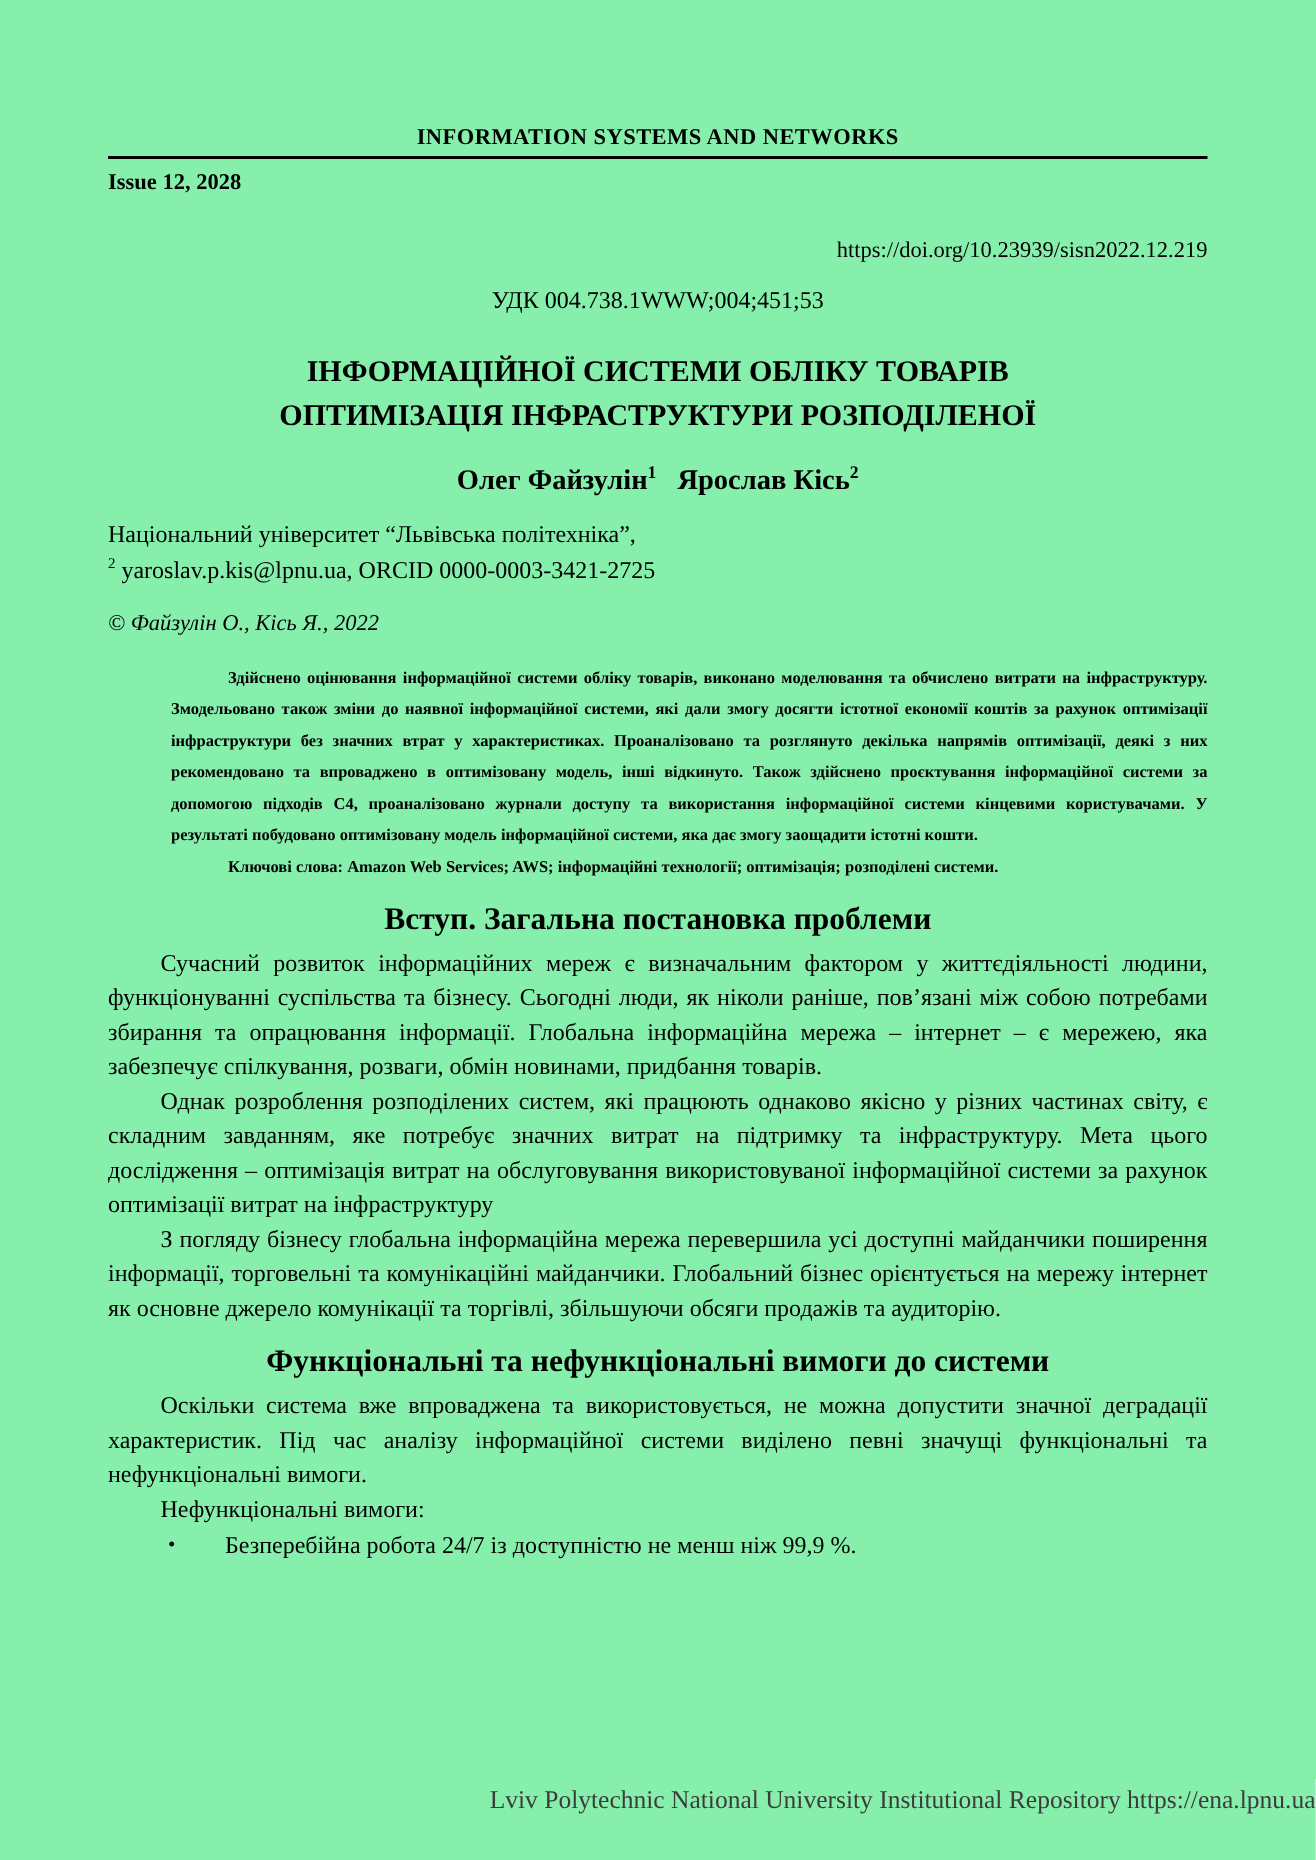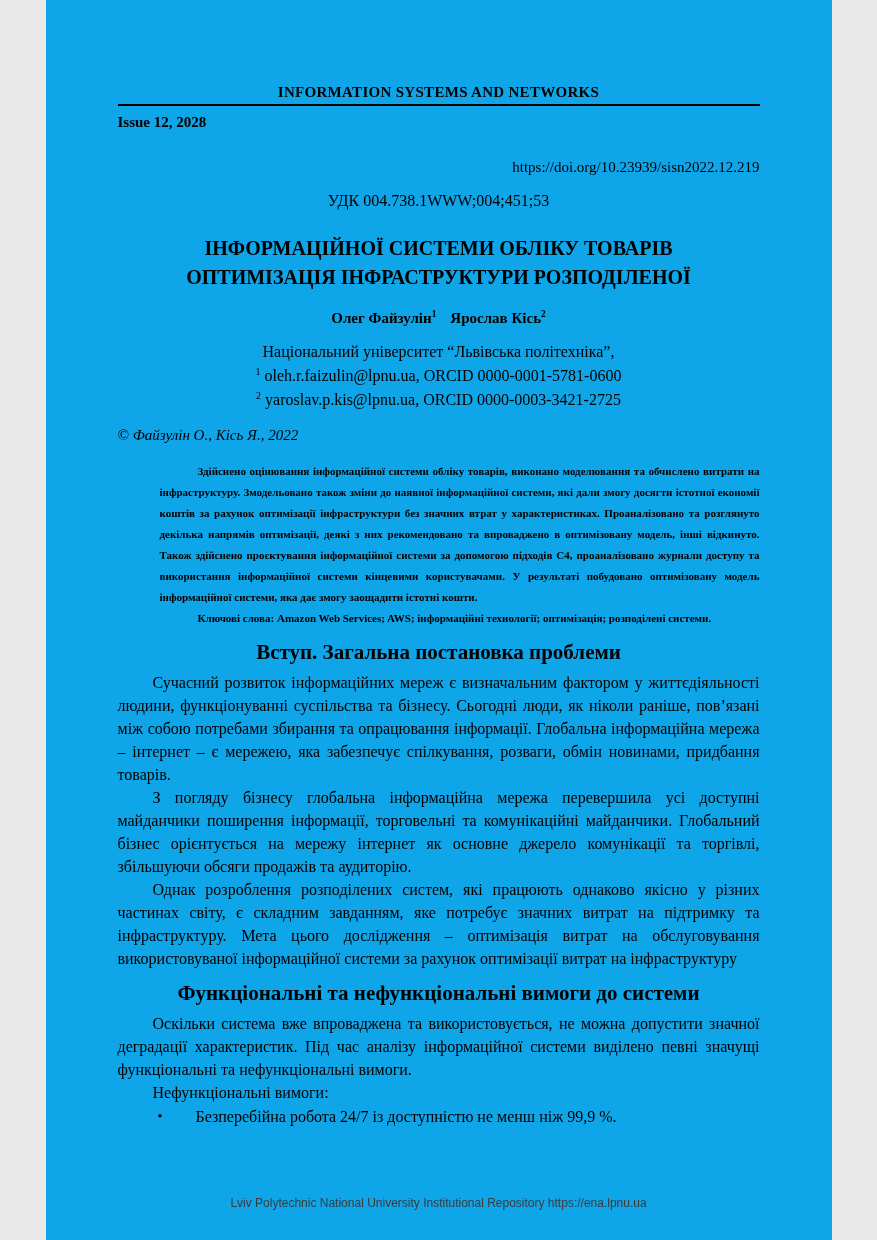--- a/index.html
+++ b/index.html
@@ -1,18 +1,18 @@
 <!DOCTYPE html>
 <html><head>
 <meta charset="utf-8">
 <style>
   html, body { margin: 0; padding: 0; background: #e9e9e9; }
   .page {
-    width: 786px; height: 1240px;
-    background: #0ea5e9; color: #000000;
+    width: 877px; height: 1240px;
+    background: #86efac; color: #000000;
     position: relative; margin: 0 auto;
     font-family: "Liberation Serif", serif;
     overflow: hidden;
   }
   .content { margin: 0 72px; }
 
   .journal-header {
     margin-top: 84px; text-align: center;
     font-weight: bold; font-size: 15px; letter-spacing: 0.3px;
   }
@@ -22,26 +22,26 @@
   .doi { margin-top: 28px; text-align: right; font-size: 15px; }
   .udc { margin-top: 16px; text-align: center; font-size: 16px; font-weight: normal; }
 
   .paper-title {
     margin-top: 24px; text-align: center;
     font-weight: bold; font-size: 20px; line-height: 29px;
   }
 
   .authors {
     margin-top: 18px; text-align: center;
-    font-weight: bold; font-size: 15px;
+    font-weight: bold; font-size: 19px;
   }
   .author + .author { margin-left: 14px; }
   sup { font-size: 0.62em; line-height: 0; }
 
-  .affiliation { margin-top: 13px; text-align: center; font-size: 16px; line-height: 24px; }
+  .affiliation { margin-top: 13px; font-size: 16px; line-height: 24px; }
 
   .copyright { margin-top: 15px; font-style: italic; font-size: 15px; }
 
   .abstract {
     margin-top: 17px; margin-left: 42px;
     font-weight: bold; font-size: 11px; line-height: 21px;
     text-align: justify;
   }
   .abstract p { margin: 0; text-indent: 38px; }
 
@@ -54,22 +54,22 @@
     text-align: justify; text-indent: 35px;
   }
   .bullet-row {
     font-size: 16px; line-height: 25px;
     padding-left: 40px; display: flex;
   }
   .bullet-marker { width: 38px; flex: 0 0 38px; font-size: 14px; }
 
   .footer {
     position: absolute; bottom: 30px; left: 0; right: 0;
-    text-align: center; color: #3c3c3c;
-    font-family: Liberation Sans, sans-serif; font-size: 12px;
+    text-align: right; color: #3c3c3c;
+    font-family: Liberation Serif, serif; font-size: 17px;
   }
 </style>
 </head>
 <body>
 
 <div class="page">
   <div class="content">
 
     <div class="journal-header">INFORMATION SYSTEMS AND NETWORKS</div>
     <div class="header-rule"></div>
@@ -82,35 +82,34 @@
       <div>ІНФОРМАЦІЙНОЇ СИСТЕМИ ОБЛІКУ ТОВАРІВ</div>
       <div>ОПТИМІЗАЦІЯ ІНФРАСТРУКТУРИ РОЗПОДІЛЕНОЇ</div>
     </div>
 
     <div class="authors">
       <span class="author"><span>Олег Файзулін</span><sup>1</sup></span><span class="author"><span>Ярослав Кісь</span><sup>2</sup></span>
     </div>
 
     <div class="affiliation">
       <div>Національний університет “Львівська політехніка”,</div>
-      <div><sup>1</sup> <span>oleh.r.faizulin@lpnu.ua, ORCID 0000-0001-5781-0600</span></div>
       <div><sup>2</sup> <span>yaroslav.p.kis@lpnu.ua, ORCID 0000-0003-3421-2725</span></div>
     </div>
 
     <div class="copyright">© Файзулін О., Кісь Я., 2022</div>
 
     <div class="abstract">
       <p>Здійснено оцінювання інформаційної системи обліку товарів, виконано моделювання та обчислено витрати на інфраструктуру. Змодельовано також зміни до наявної інформаційної системи, які дали змогу досягти істотної економії коштів за рахунок оптимізації інфраструктури без значних втрат у характеристиках. Проаналізовано та розглянуто декілька напрямів оптимізації, деякі з них рекомендовано та впроваджено в оптимізовану модель, інші відкинуто. Також здійснено проєктування інформаційної системи за допомогою підходів C4, проаналізовано журнали доступу та використання інформаційної системи кінцевими користувачами. У результаті побудовано оптимізовану модель інформаційної системи, яка дає змогу заощадити істотні кошти.</p>
       <p><span>Ключові слова:</span> <span>Amazon Web Services; AWS; інформаційні технології; оптимізація; розподілені системи.</span></p>
     </div>
 
     <h2 class="section-heading">Вступ. Загальна постановка проблеми</h2>
     <p class="body-p">Сучасний розвиток інформаційних мереж є визначальним фактором у життєдіяльності людини, функціонуванні суспільства та бізнесу. Сьогодні люди, як ніколи раніше, пов’язані між собою потребами збирання та опрацювання інформації. Глобальна інформаційна мережа – інтернет – є мережею, яка забезпечує спілкування, розваги, обмін новинами, придбання товарів.</p>
+    <p class="body-p">Однак розроблення розподілених систем, які працюють однаково якісно у різних частинах світу, є складним завданням, яке потребує значних витрат на підтримку та інфраструктуру. Мета цього дослідження – оптимізація витрат на обслуговування використовуваної інформаційної системи за рахунок оптимізації витрат на інфраструктуру</p>
     <p class="body-p">З погляду бізнесу глобальна інформаційна мережа перевершила усі доступні майданчики поширення інформації, торговельні та комунікаційні майданчики. Глобальний бізнес орієнтується на мережу інтернет як основне джерело комунікації та торгівлі, збільшуючи обсяги продажів та аудиторію.</p>
-    <p class="body-p">Однак розроблення розподілених систем, які працюють однаково якісно у різних частинах світу, є складним завданням, яке потребує значних витрат на підтримку та інфраструктуру. Мета цього дослідження – оптимізація витрат на обслуговування використовуваної інформаційної системи за рахунок оптимізації витрат на інфраструктуру</p>
 
     <h2 class="section-heading">Функціональні та нефункціональні вимоги до системи</h2>
     <p class="body-p">Оскільки система вже впроваджена та використовується, не можна допустити значної деградації характеристик. Під час аналізу інформаційної системи виділено певні значущі функціональні та нефункціональні вимоги.</p>
     <p class="body-p">Нефункціональні вимоги:</p>
 
     <div class="bullet-row">
       <span class="bullet-marker">•</span>
       <span>Безперебійна робота 24/7 із доступністю не менш ніж 99,9 %.</span>
     </div>
 

